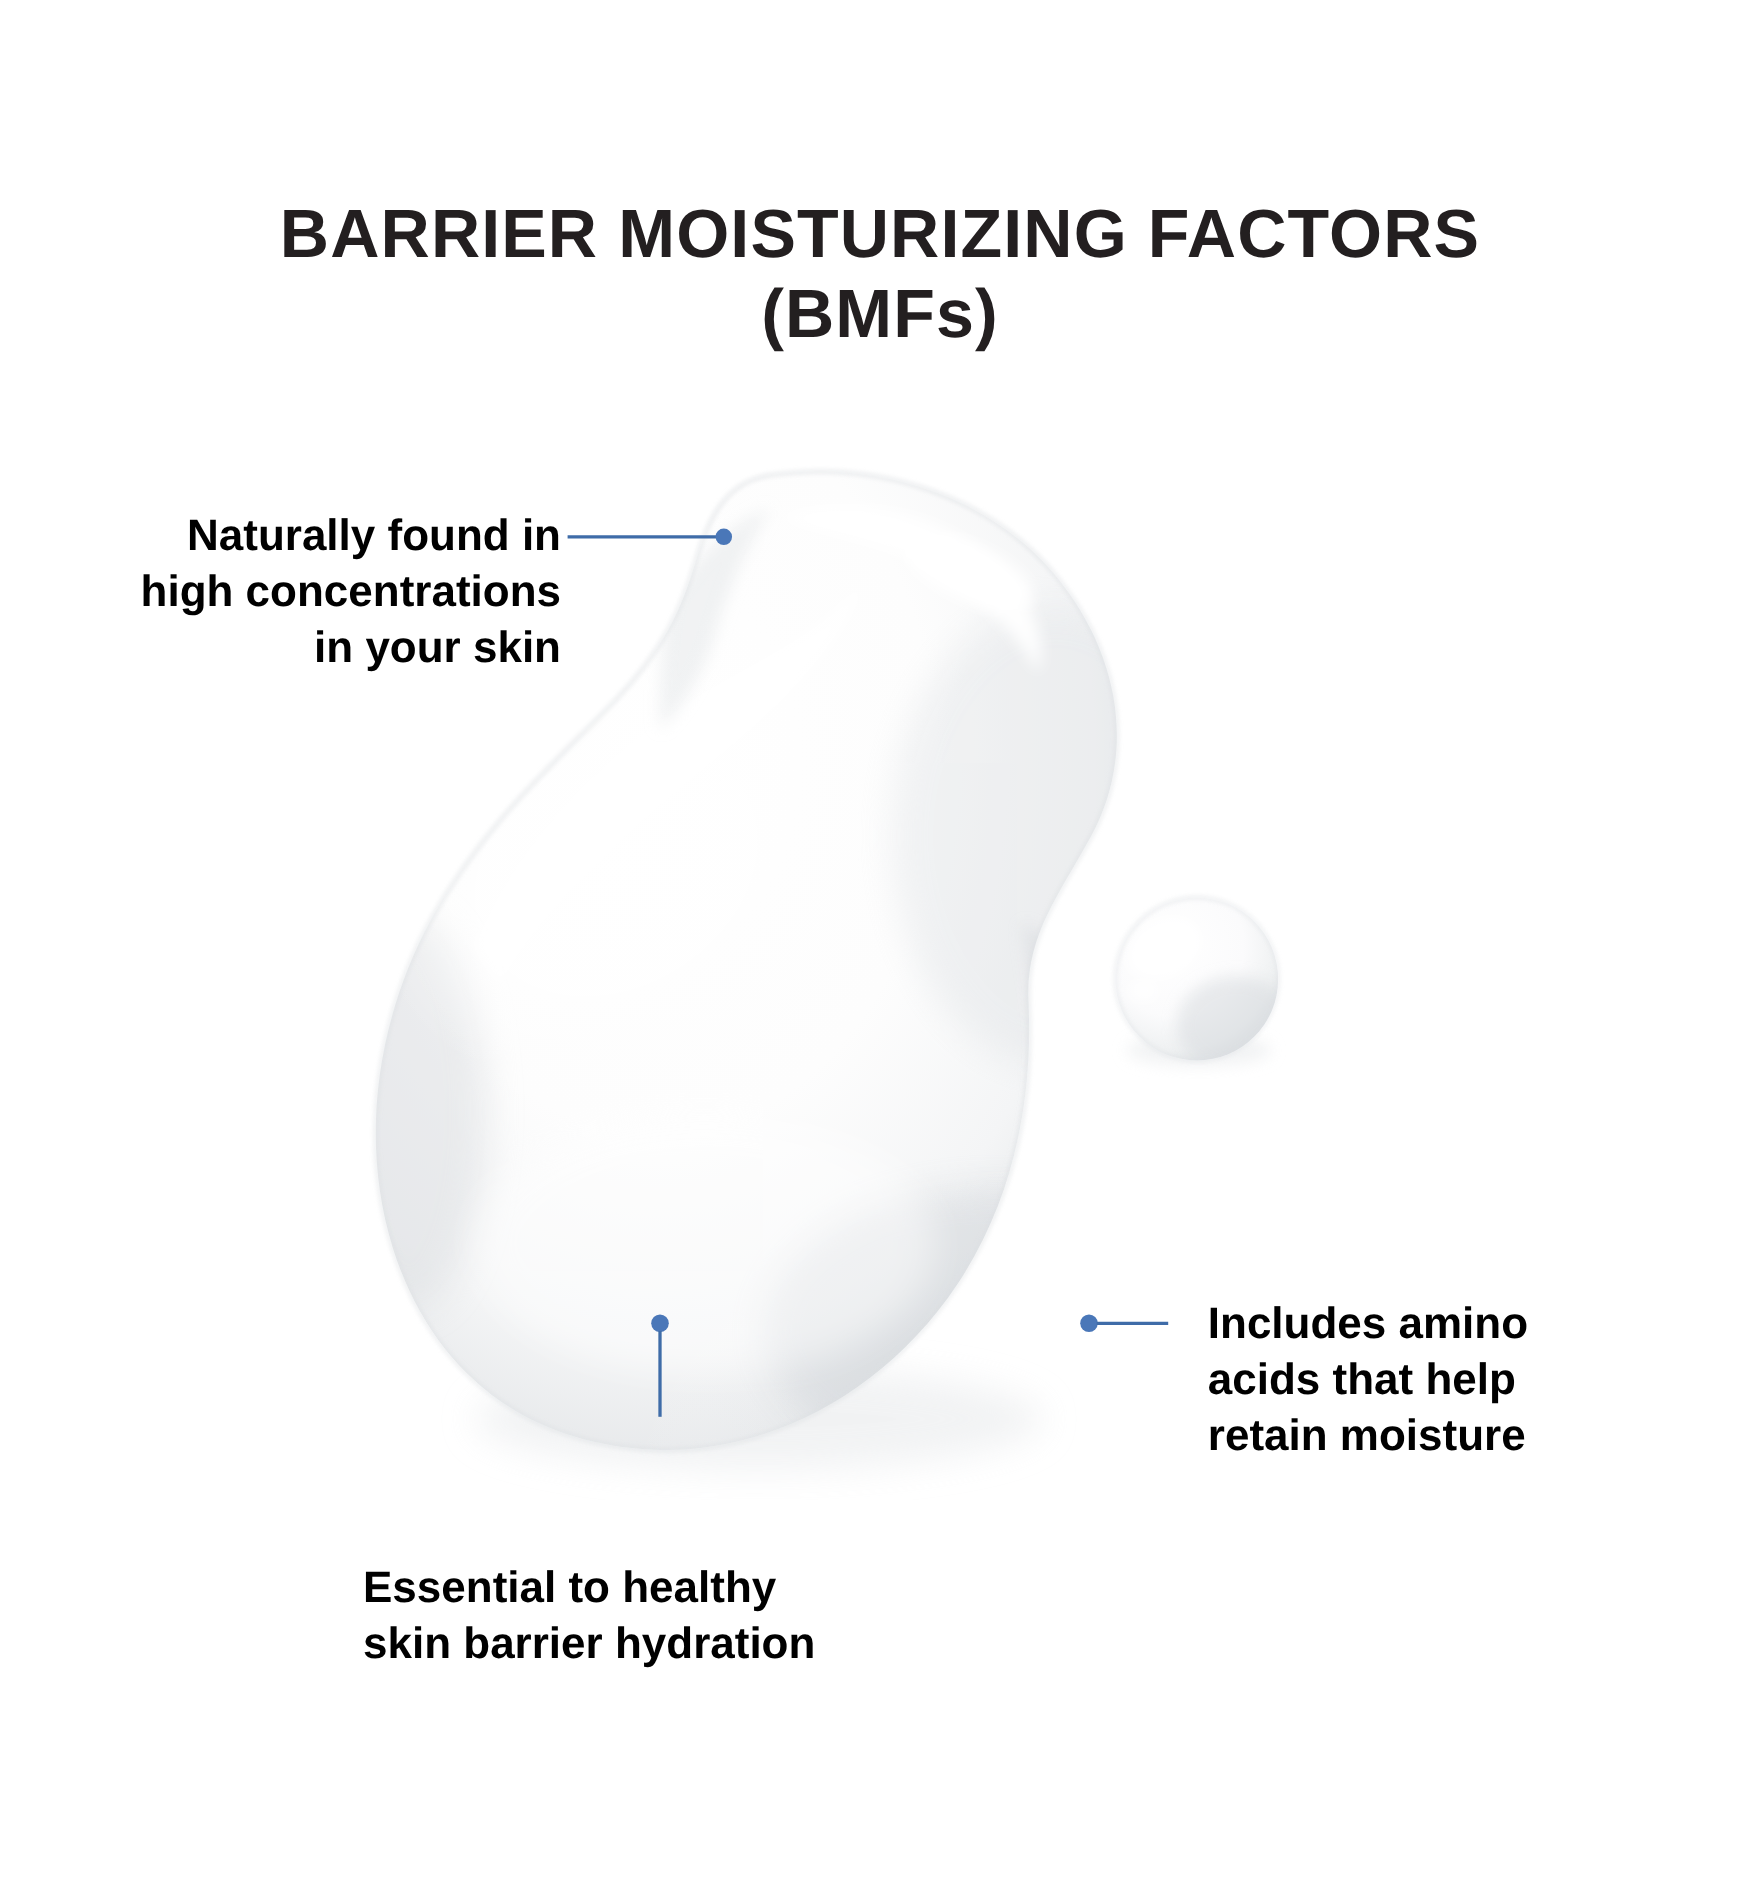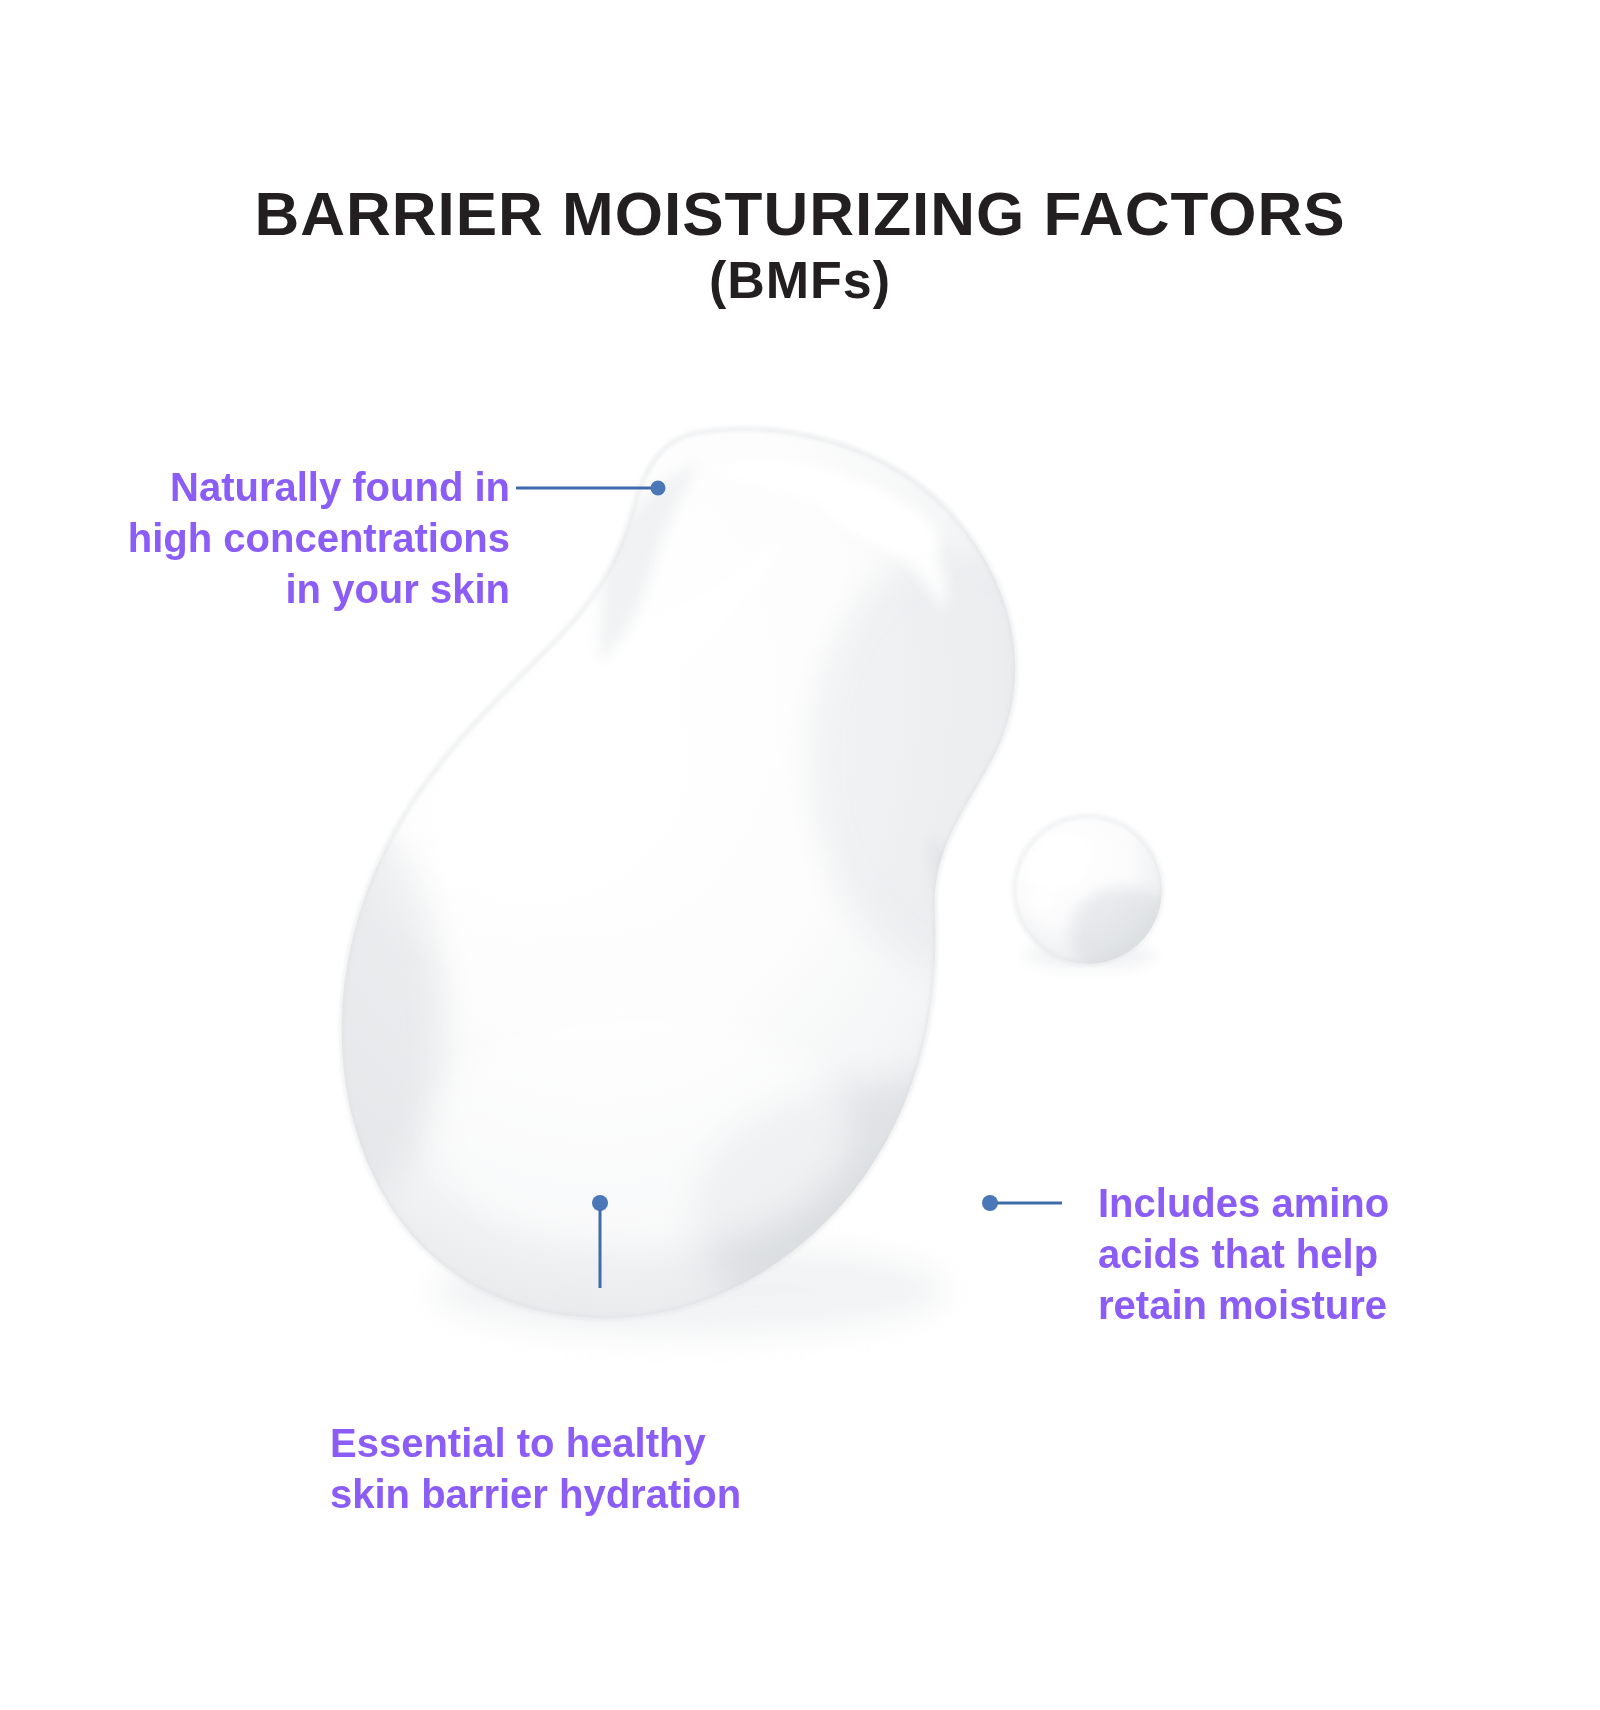--- a/index.html
+++ b/index.html
@@ -32,38 +32,38 @@
     line-height: 1.16;
     user-select: none;
   }
   .title-line-1 {
     display: block;
     font-size: 62px;
     letter-spacing: 1px;
   }
   .title-line-2 {
     display: block;
-    font-size: 52px;
+    font-size: 62px;
     letter-spacing: 1px;
   }
 
   
   .art-layer {
     position: absolute;
     left: 0;
     top: 0;
     width: 1600px;
     height: 1710px;
     pointer-events: none;
   }
 
   
   .annotation-text {
     position: absolute;
-    color: #8b5cf6;
+    color: #000000;
     font-size: 40px;
     font-weight: 600;
     line-height: 1.28;
     white-space: pre-line;
     user-select: none;
   }
   .ann-topleft {
     left: 60px;
     top: 462px;
     width: 450px;

